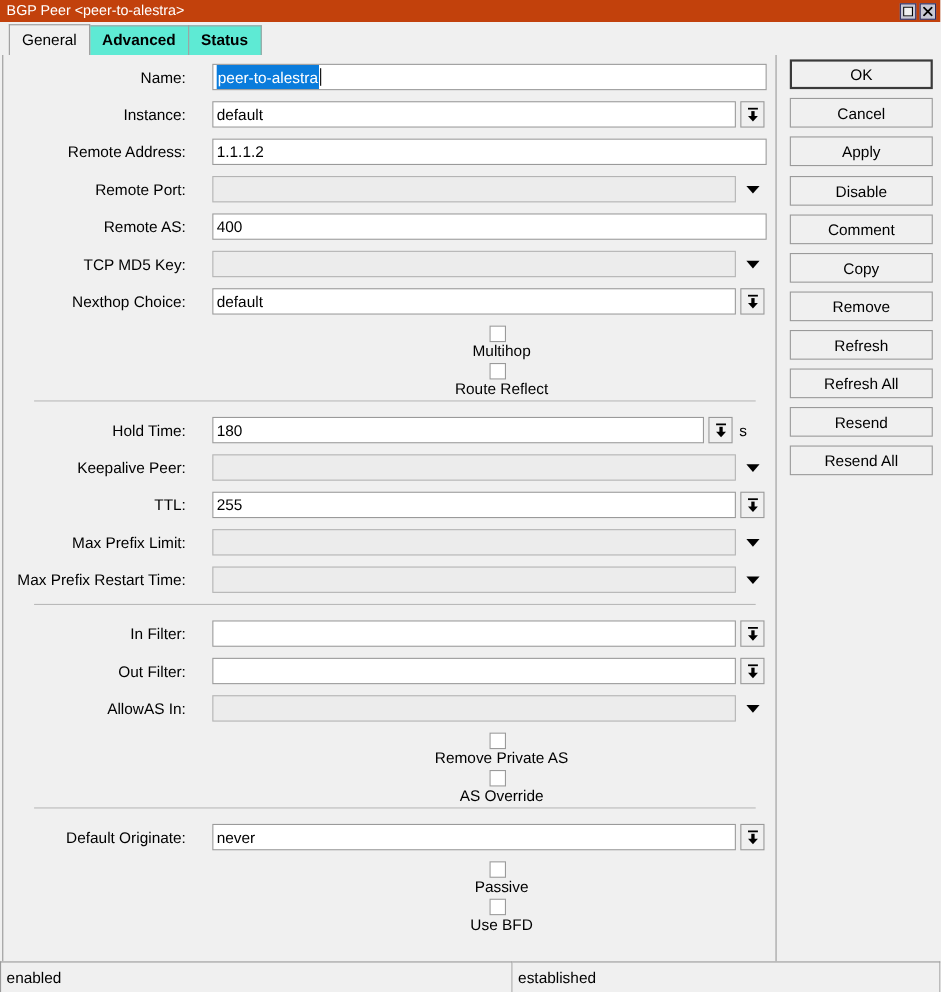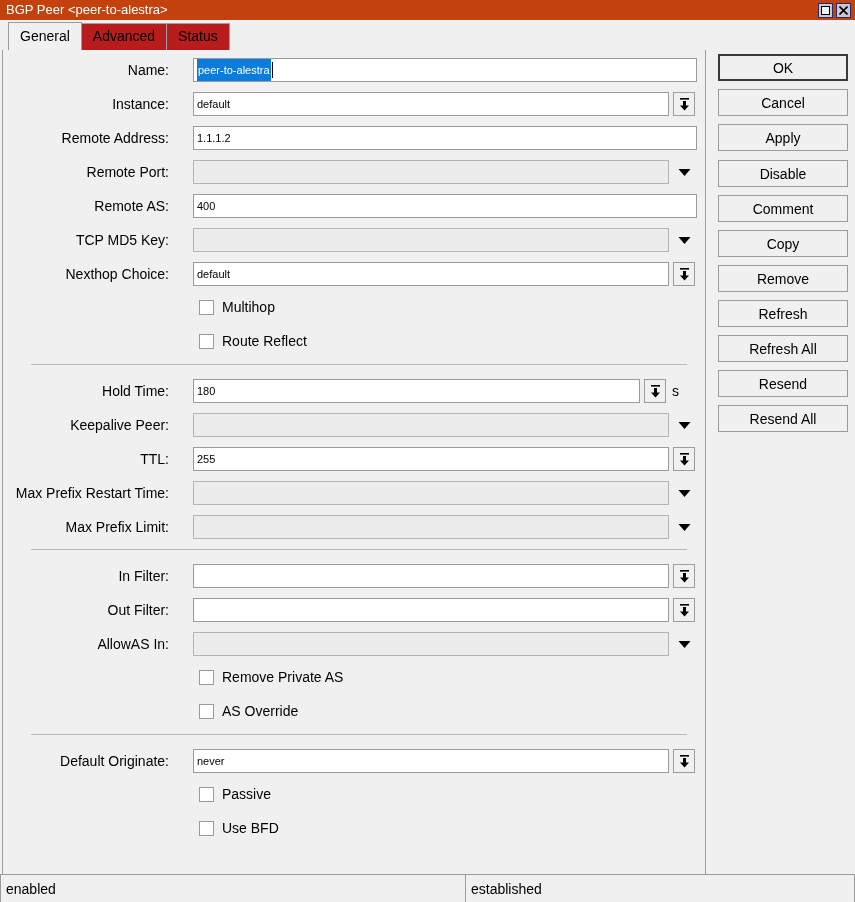--- a/index.html
+++ b/index.html
@@ -60,25 +60,26 @@
     padding-left: 8px;
     box-sizing: border-box;
     display: flex;
     align-items: flex-end;
   }
   .tab {
     font-size: 14px;
     padding: 4px 11px 5px 11px;
     border: 1px solid #a0a0a0;
     border-bottom: none;
-    background: #b91c1c;
+    background: #5eead4;
     margin-right: -1px;
     position: relative;
     cursor: pointer;
     line-height: 17px;
+    font-weight: bold;
   }
   .tab.active {
     background: #f0f0f0;
     border-color: #9a9a9a;
     z-index: 3;
     font-weight: normal;
     padding-top: 5px;
   }
 
   
@@ -116,21 +117,21 @@
     box-sizing: border-box;
   }
   .field {
     height: 24px;
     border: 1px solid #9a9a9a;
     background: #ffffff;
     box-sizing: border-box;
     display: flex;
     align-items: center;
     padding: 0 3px;
-    font-size: 11px;
+    font-size: 14px;
     line-height: 22px;
     overflow: hidden;
   }
   .field.disabled {
     background: #ececec;
     border-color: #b4b4b4;
   }
   .field .val { white-space: nowrap; }
 
   
@@ -185,20 +186,21 @@
     margin-left: 1px;
   }
 
   
   .cbrow {
     display: flex;
     align-items: center;
     height: 22px;
     margin-bottom: 12px;
     padding-left: 196px;
+    flex-direction: column;
   }
   .cbox {
     width: 15px;
     height: 15px;
     border: 1px solid #9a9a9a;
     background: #ffffff;
     box-sizing: border-box;
     cursor: pointer;
     flex: none;
   }
@@ -417,33 +419,33 @@
       <div class="dd-box">
         <svg width="13" height="15" viewBox="0 0 13 15">
           <rect x="2" y="1" width="9" height="1.6" fill="#000"></rect>
           <rect x="5" y="4" width="3" height="5" fill="#000"></rect>
           <path d="M2 8.5 L11 8.5 L6.5 13.5 Z" fill="#000"></path>
         </svg>
       </div>
     </div>
 
     <div class="row">
-      <div class="label">Max Prefix Restart Time:</div>
+      <div class="label">Max Prefix Limit:</div>
       <div class="field w-chev disabled">
         <span class="val"></span>
       </div>
       <div class="dd-chev">
         <svg width="13" height="9" viewBox="0 0 13 9">
           <path d="M0.5 1 L12.5 1 L6.5 8 Z" fill="#000"></path>
         </svg>
       </div>
     </div>
 
     <div class="row">
-      <div class="label">Max Prefix Limit:</div>
+      <div class="label">Max Prefix Restart Time:</div>
       <div class="field w-chev disabled">
         <span class="val"></span>
       </div>
       <div class="dd-chev">
         <svg width="13" height="9" viewBox="0 0 13 9">
           <path d="M0.5 1 L12.5 1 L6.5 8 Z" fill="#000"></path>
         </svg>
       </div>
     </div>
 

